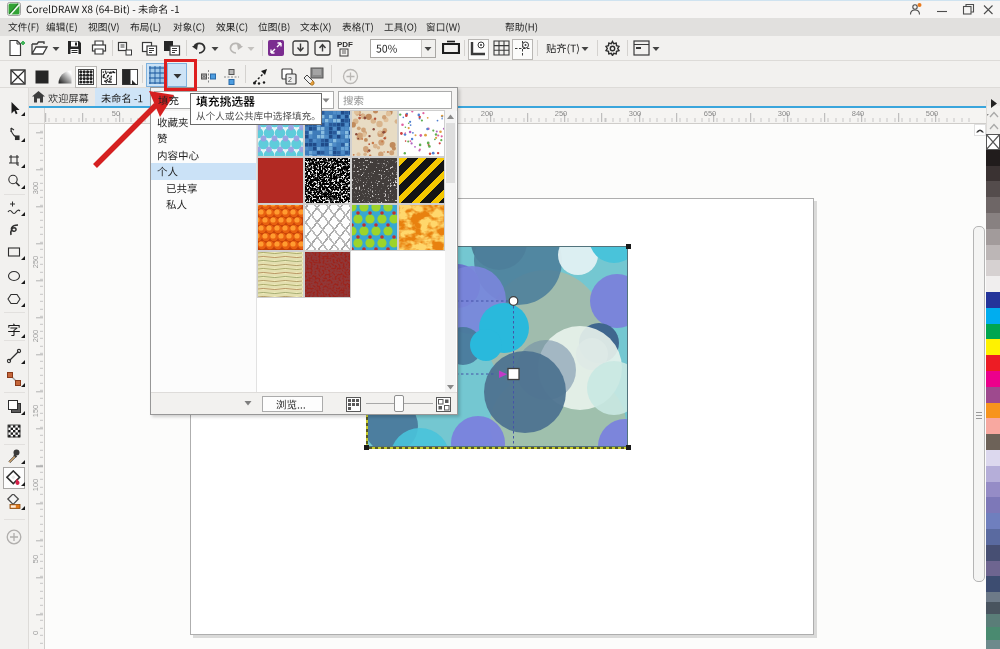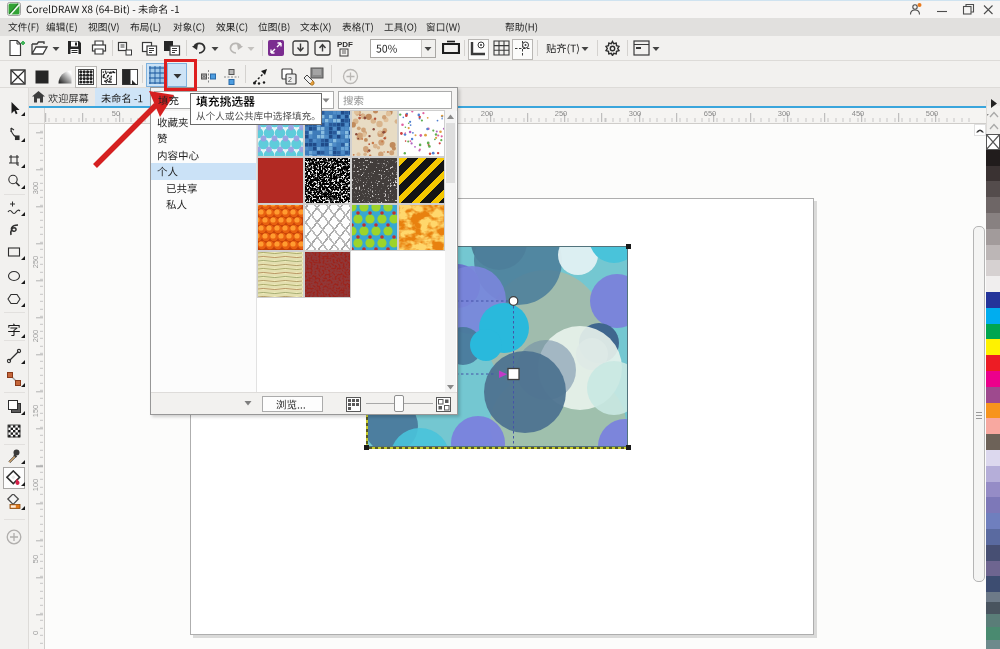--- a/index.html
+++ b/index.html
@@ -306,21 +306,21 @@
 </div>
 <div class="abs" style="left:101px;top:109px;width:30px;text-align:center;font-size:7.5px;color:#8a8a8a;font-family:'Liberation Sans',sans-serif">50</div>
 <div class="abs" style="left:249px;top:109px;width:30px;text-align:center;font-size:7.5px;color:#8a8a8a;font-family:'Liberation Sans',sans-serif">50</div>
 <div class="abs" style="left:324px;top:109px;width:30px;text-align:center;font-size:7.5px;color:#8a8a8a;font-family:'Liberation Sans',sans-serif">100</div>
 <div class="abs" style="left:398px;top:109px;width:30px;text-align:center;font-size:7.5px;color:#8a8a8a;font-family:'Liberation Sans',sans-serif">150</div>
 <div class="abs" style="left:472px;top:109px;width:30px;text-align:center;font-size:7.5px;color:#8a8a8a;font-family:'Liberation Sans',sans-serif">200</div>
 <div class="abs" style="left:546px;top:109px;width:30px;text-align:center;font-size:7.5px;color:#8a8a8a;font-family:'Liberation Sans',sans-serif">250</div>
 <div class="abs" style="left:620px;top:109px;width:30px;text-align:center;font-size:7.5px;color:#8a8a8a;font-family:'Liberation Sans',sans-serif">300</div>
 <div class="abs" style="left:695px;top:109px;width:30px;text-align:center;font-size:7.5px;color:#8a8a8a;font-family:'Liberation Sans',sans-serif">650</div>
 <div class="abs" style="left:769px;top:109px;width:30px;text-align:center;font-size:7.5px;color:#8a8a8a;font-family:'Liberation Sans',sans-serif">300</div>
-<div class="abs" style="left:843px;top:109px;width:30px;text-align:center;font-size:7.5px;color:#8a8a8a;font-family:'Liberation Sans',sans-serif">450</div>
+<div class="abs" style="left:843px;top:109px;width:30px;text-align:center;font-size:7.5px;color:#8a8a8a;font-family:'Liberation Sans',sans-serif">840</div>
 <div class="abs" style="left:917px;top:109px;width:30px;text-align:center;font-size:7.5px;color:#8a8a8a;font-family:'Liberation Sans',sans-serif">500</div>
 
 <div class="abs" style="left:29px;top:108px;width:16px;height:541px;background:#f5f4f2;border-right:1px solid #cfcdca">
  <div style="position:absolute;top:0;bottom:0;right:1px;width:3px;background:repeating-linear-gradient(0deg,#c6c6c6 0 1px,transparent 1px 7.42px);background-position-y:1.8px"></div>
  <div style="position:absolute;top:0;bottom:0;right:1px;width:7px;background:repeating-linear-gradient(0deg,#b2b2b2 0 1px,transparent 1px 37.1px);background-position-y:3.3px"></div>
 </div>
 <div class="abs" style="left:21px;top:183px;width:30px;height:10px;text-align:center;font-size:7.5px;color:#9a9a9a;transform:rotate(-90deg)">300</div>
 <div class="abs" style="left:21px;top:257px;width:30px;height:10px;text-align:center;font-size:7.5px;color:#9a9a9a;transform:rotate(-90deg)">250</div>
 <div class="abs" style="left:21px;top:331px;width:30px;height:10px;text-align:center;font-size:7.5px;color:#9a9a9a;transform:rotate(-90deg)">200</div>
 <div class="abs" style="left:21px;top:406px;width:30px;height:10px;text-align:center;font-size:7.5px;color:#9a9a9a;transform:rotate(-90deg)">150</div>

